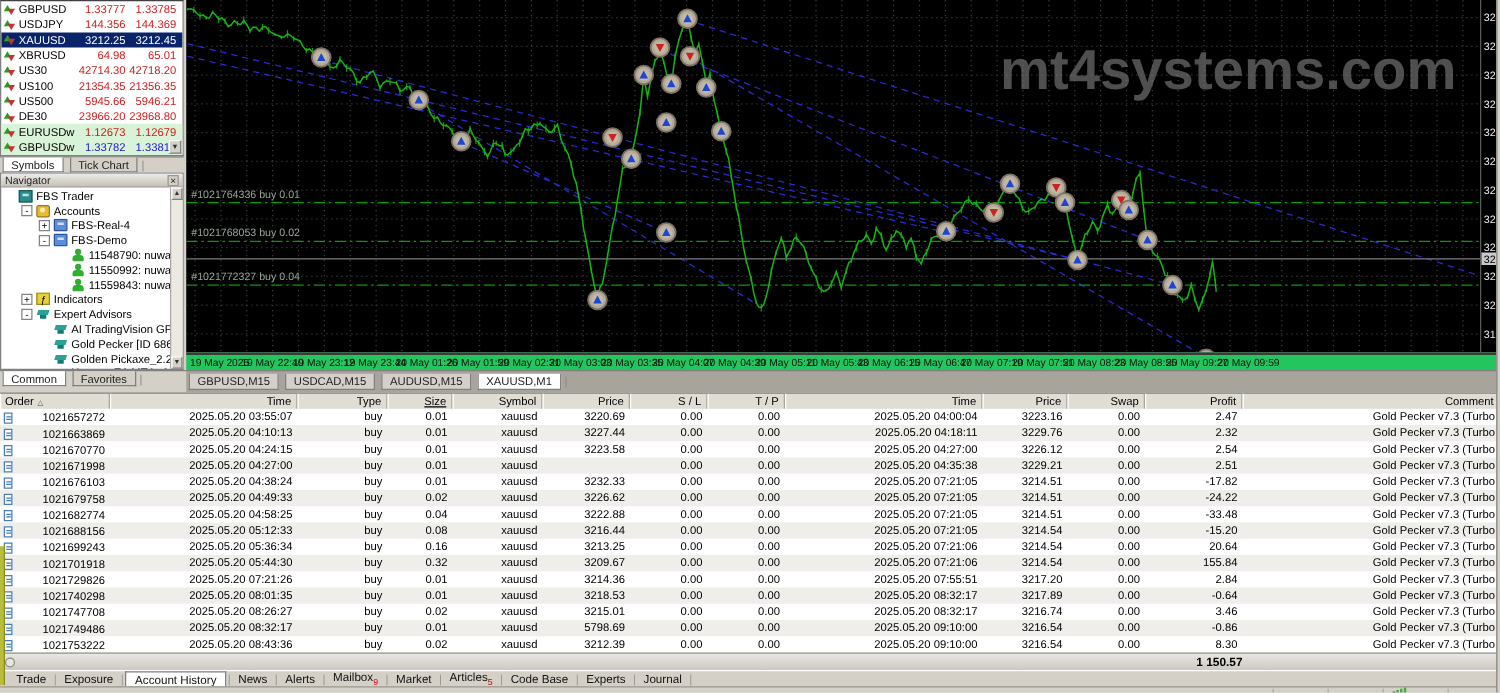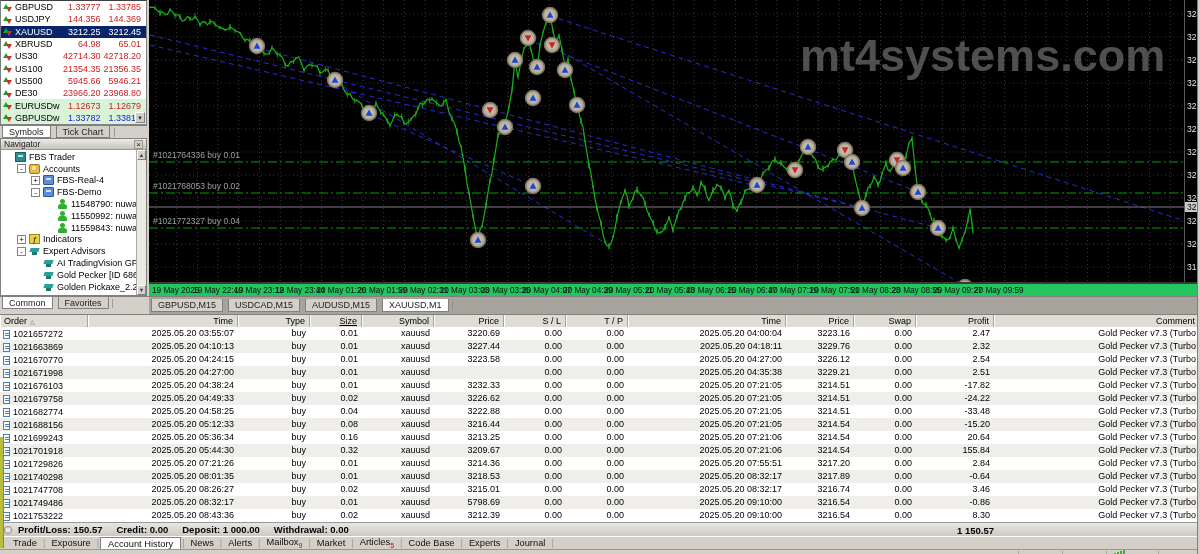--- a/index.html
+++ b/index.html
@@ -81,21 +81,21 @@
   
   #thead{position:absolute;left:0;top:314px;width:1200px;height:13px;display:flex;
          background:#e0ddd5;border-top:1px solid #808080;}
   .hc{height:13px;border-right:1px solid #a8a49c;border-left:1px solid #fff;
       padding:1px 4px 0 3px;text-align:right;white-space:nowrap;overflow:hidden;color:#000;}
   .hc:first-child{text-align:left;}
   #tbody{position:absolute;left:0;top:327px;width:1200px;height:195px;overflow:hidden;background:#fff;}
   .trow{display:flex;height:13px;}
   .trow:nth-child(even){background:#efeeea;}
   .tc{padding:1px 4px 0 3px;text-align:right;white-space:nowrap;overflow:hidden;}
-  .tc.order{text-align:left;display:flex;align-items:center;gap:3px;}
+  .tc.order{text-align:left;display:flex;align-items:center;gap:3px;justify-content:space-between;}
   .doc-ico{width:7px;height:9px;background:#fff;border:1px solid #4a7ebb;flex:0 0 7px;position:relative;}
   .doc-ico:before{content:"";position:absolute;left:1px;top:2px;width:4px;height:1px;background:#4a7ebb;box-shadow:0 2px 0 #4a7ebb;}
   .sort{color:#555;font-size:6px;margin-left:3px;}
 
   
   #summary{position:absolute;left:0;top:522px;width:1200px;height:14px;
            background:linear-gradient(#e9e7e2,#cdc9c1);border-top:1px solid #999;
            display:flex;align-items:center;font-weight:bold;font-size:9.5px;}
   #summary .dotico{width:8px;height:8px;border-radius:50%;border:1px solid #8a8a8a;background:#e6e6e6;margin:0 6px 0 4px;}
   #summary span.it{margin-right:14px;}
@@ -823,21 +823,20 @@
         <div class="tc" style="width: 158px; flex: 0 0 158px;">2025.05.20 09:10:00</div>
         <div class="tc" style="width: 68px; flex: 0 0 68px;">3216.54</div>
         <div class="tc" style="width: 62px; flex: 0 0 62px;">0.00</div>
         <div class="tc" style="width: 78px; flex: 0 0 78px;">8.30</div>
         <div class="tc" style="width: 206px; flex: 0 0 206px;">Gold Pecker v7.3 (Turbo</div>
       </div>
     </div>
 
   <div id="summary">
     <span class="dotico"></span>
-    <span id="sum-items"><span class="it">Profit/Loss: 150.57</span><span class="it">Credit: 0.00</span><span class="it">Deposit: 1 000.00</span><span class="it">Withdrawal: 0.00</span></span>
     <span id="sum-total">1 150.57</span>
   </div>
 
   <div id="btabs">
       <div class="btab">Trade</div>
       <div class="bsep">|</div>
       <div class="btab">Exposure</div>
       <div class="bsep">|</div>
       <div class="btab active">Account History</div>
       <div class="bsep">|</div>

